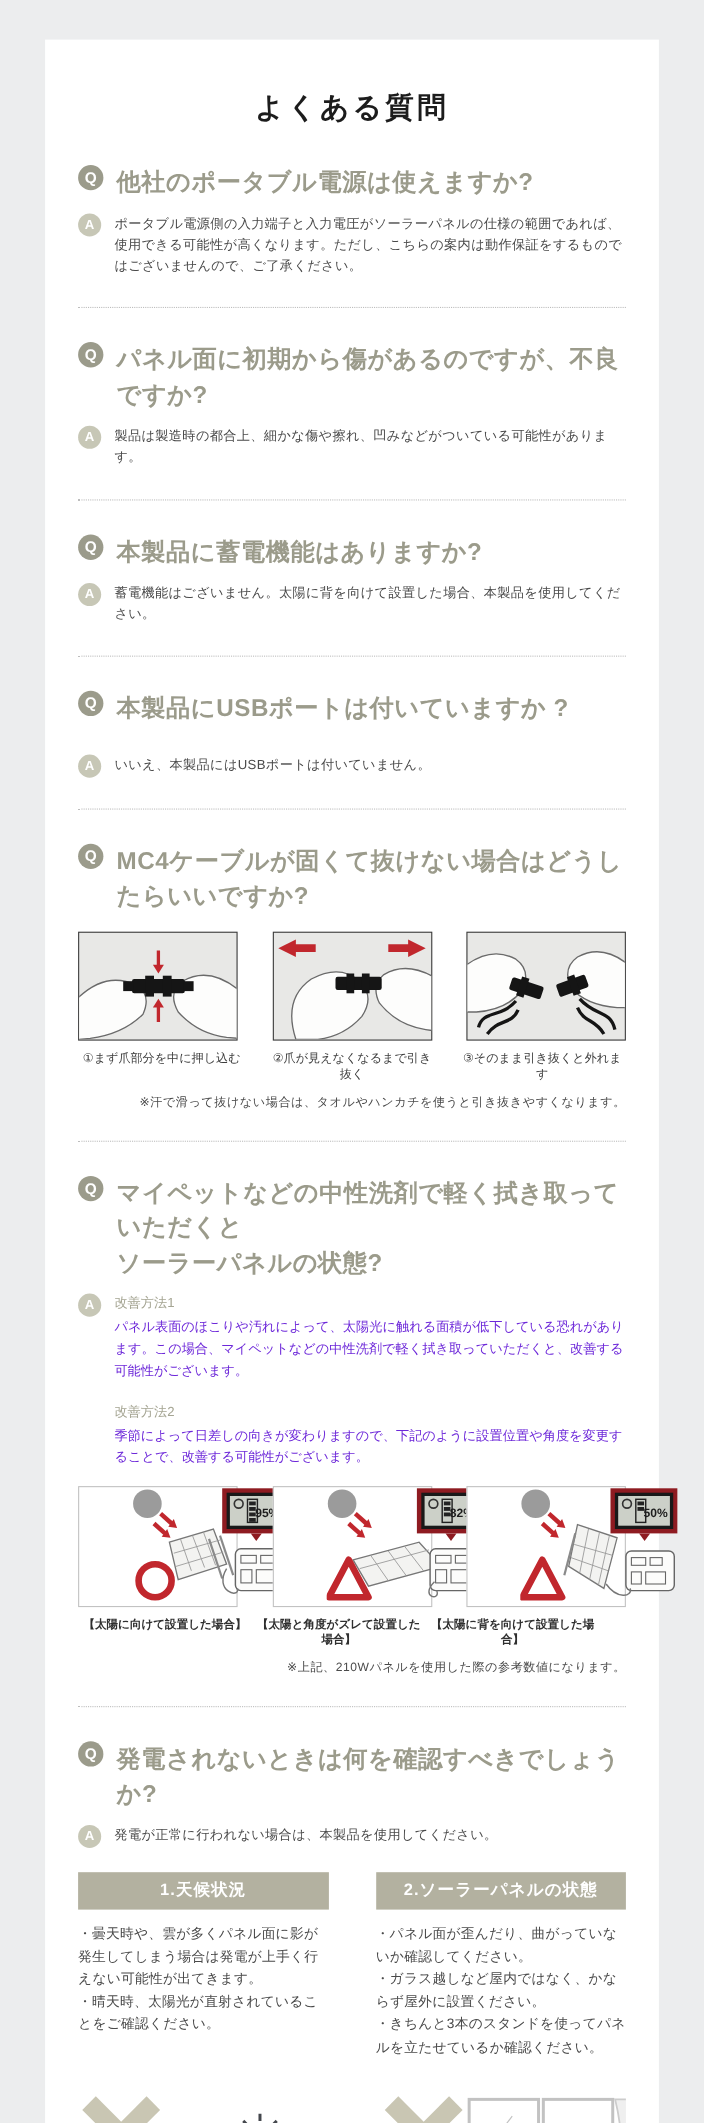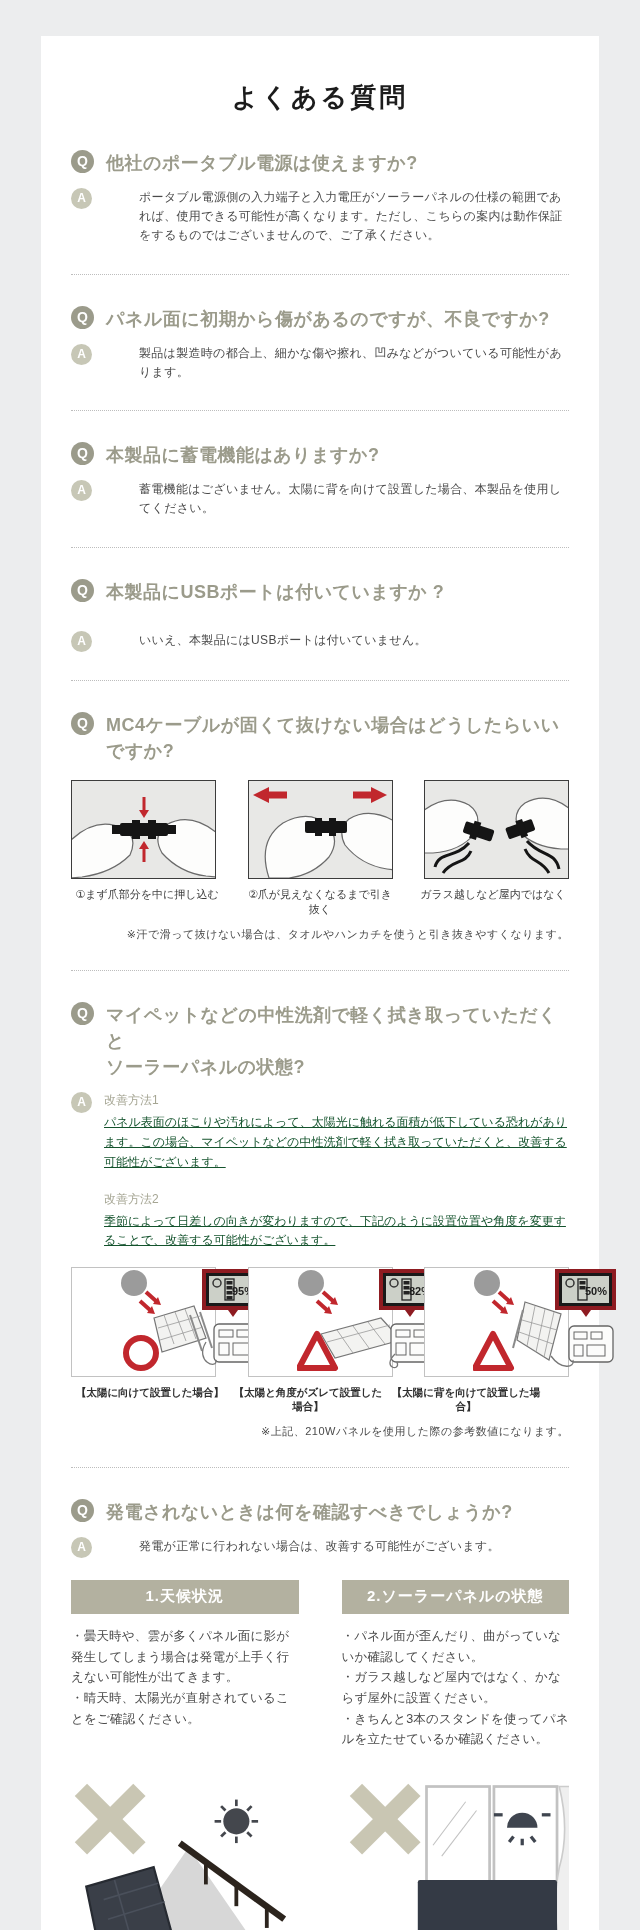--- a/index.html
+++ b/index.html
@@ -30,33 +30,32 @@
     flex:0 0 auto;
     border-radius:50%;
     color:#fff;
     font-weight:bold;
     text-align:center;
     margin-right:12px;
   }
   .badge.q{width:23px;height:23px;line-height:23px;font-size:14px;background:#9B9B8B;margin-top:1px;}
   .badge.a{width:21px;height:21px;line-height:21px;font-size:12px;background:#C7C7B6;margin-top:0;}
   .q-text{
-    font-size:18px;
+    font-size:22px;
     font-weight:bold;
     color:#9B9B8B;
     line-height:1.45;
     letter-spacing:0.5px;
     padding-top:1px;
   }
   .a-text{
     font-size:12px;
     line-height:1.6;
     color:#4a4a4a;
     letter-spacing:0.3px;
-    margin-left:35px;
   }
   .sep{
     border-top:1px dotted #bdbdbd;
     margin:28px 0 30px 0;
   }
   .spaced-answer{margin-top:26px;}
 
   
   .img-row{display:flex;justify-content:space-between;margin-top:16px;}
   .step-box{
@@ -81,21 +80,21 @@
     margin-top:10px;
     letter-spacing:0.5px;
   }
   
   .method-label{
     font-size:12px;
     color:#A5A593;
     font-weight:normal;
     margin-bottom:4px;
   }
-  .method-text{font-size:12px;line-height:1.65;color:#14532d;text-decoration:underline;}
+  .method-text{font-size:12px;line-height:1.65;color:#6d28d9;}
   .method2{margin-top:18px;}
 
   
   .setup-box{
     width:145px;height:110px;
     background:#ffffff;
     border:1px solid #c2c2c2;
     box-sizing:border-box;
     padding-left:48px;
   }
@@ -238,21 +237,21 @@
             <rect x="94" y="39" width="7" height="18" fill="#151515"></rect>
           </g>
           <path d="M44,62 C30,78 14,70 10,86 M18,92 C28,78 40,84 46,70" fill="none" stroke="#151515" stroke-width="3"></path>
           <path d="M102,60 C116,76 130,70 134,88 M124,92 C116,78 106,82 100,68" fill="none" stroke="#151515" stroke-width="3"></path>
         </svg>
       </div>
     </div>
     <div class="caption-row">
       <div class="cap">①まず爪部分を中に押し込む</div>
       <div class="cap">②爪が見えなくなるまで引き抜く</div>
-      <div class="cap">ガラス越しなど屋内ではなく</div>
+      <div class="cap">③そのまま引き抜くと外れます</div>
     </div>
     <div class="note">※汗で滑って抜けない場合は、タオルやハンカチを使うと引き抜きやすくなります。</div>
   </div>
   <div class="sep"></div>
 
   <div class="faq-block">
     <div class="q-row">
       <span class="badge q">Q</span>
       <span class="q-text">
         <span style="display:block;">マイペットなどの中性洗剤で軽く拭き取っていただくと</span>
@@ -402,21 +401,21 @@
   </div>
   <div class="sep"></div>
 
   <div class="faq-block">
     <div class="q-row">
       <span class="badge q">Q</span>
       <span class="q-text">発電されないときは何を確認すべきでしょうか?</span>
     </div>
     <div class="a-row">
       <span class="badge a">A</span>
-      <span class="a-text">発電が正常に行われない場合は、改善する可能性がございます。</span>
+      <span class="a-text">発電が正常に行われない場合は、本製品を使用してください。</span>
     </div>
 
     <div class="columns">
       <div class="col">
         <div class="col-header">1.天候状況</div>
         <div class="col-bullets">
           <div class="bullet">・曇天時や、雲が多くパネル面に影が発生してしまう場合は発電が上手く行えない可能性が出てきます。</div>
           <div class="bullet">・晴天時、太陽光が直射されていることをご確認ください。</div>
         </div>
       </div>

